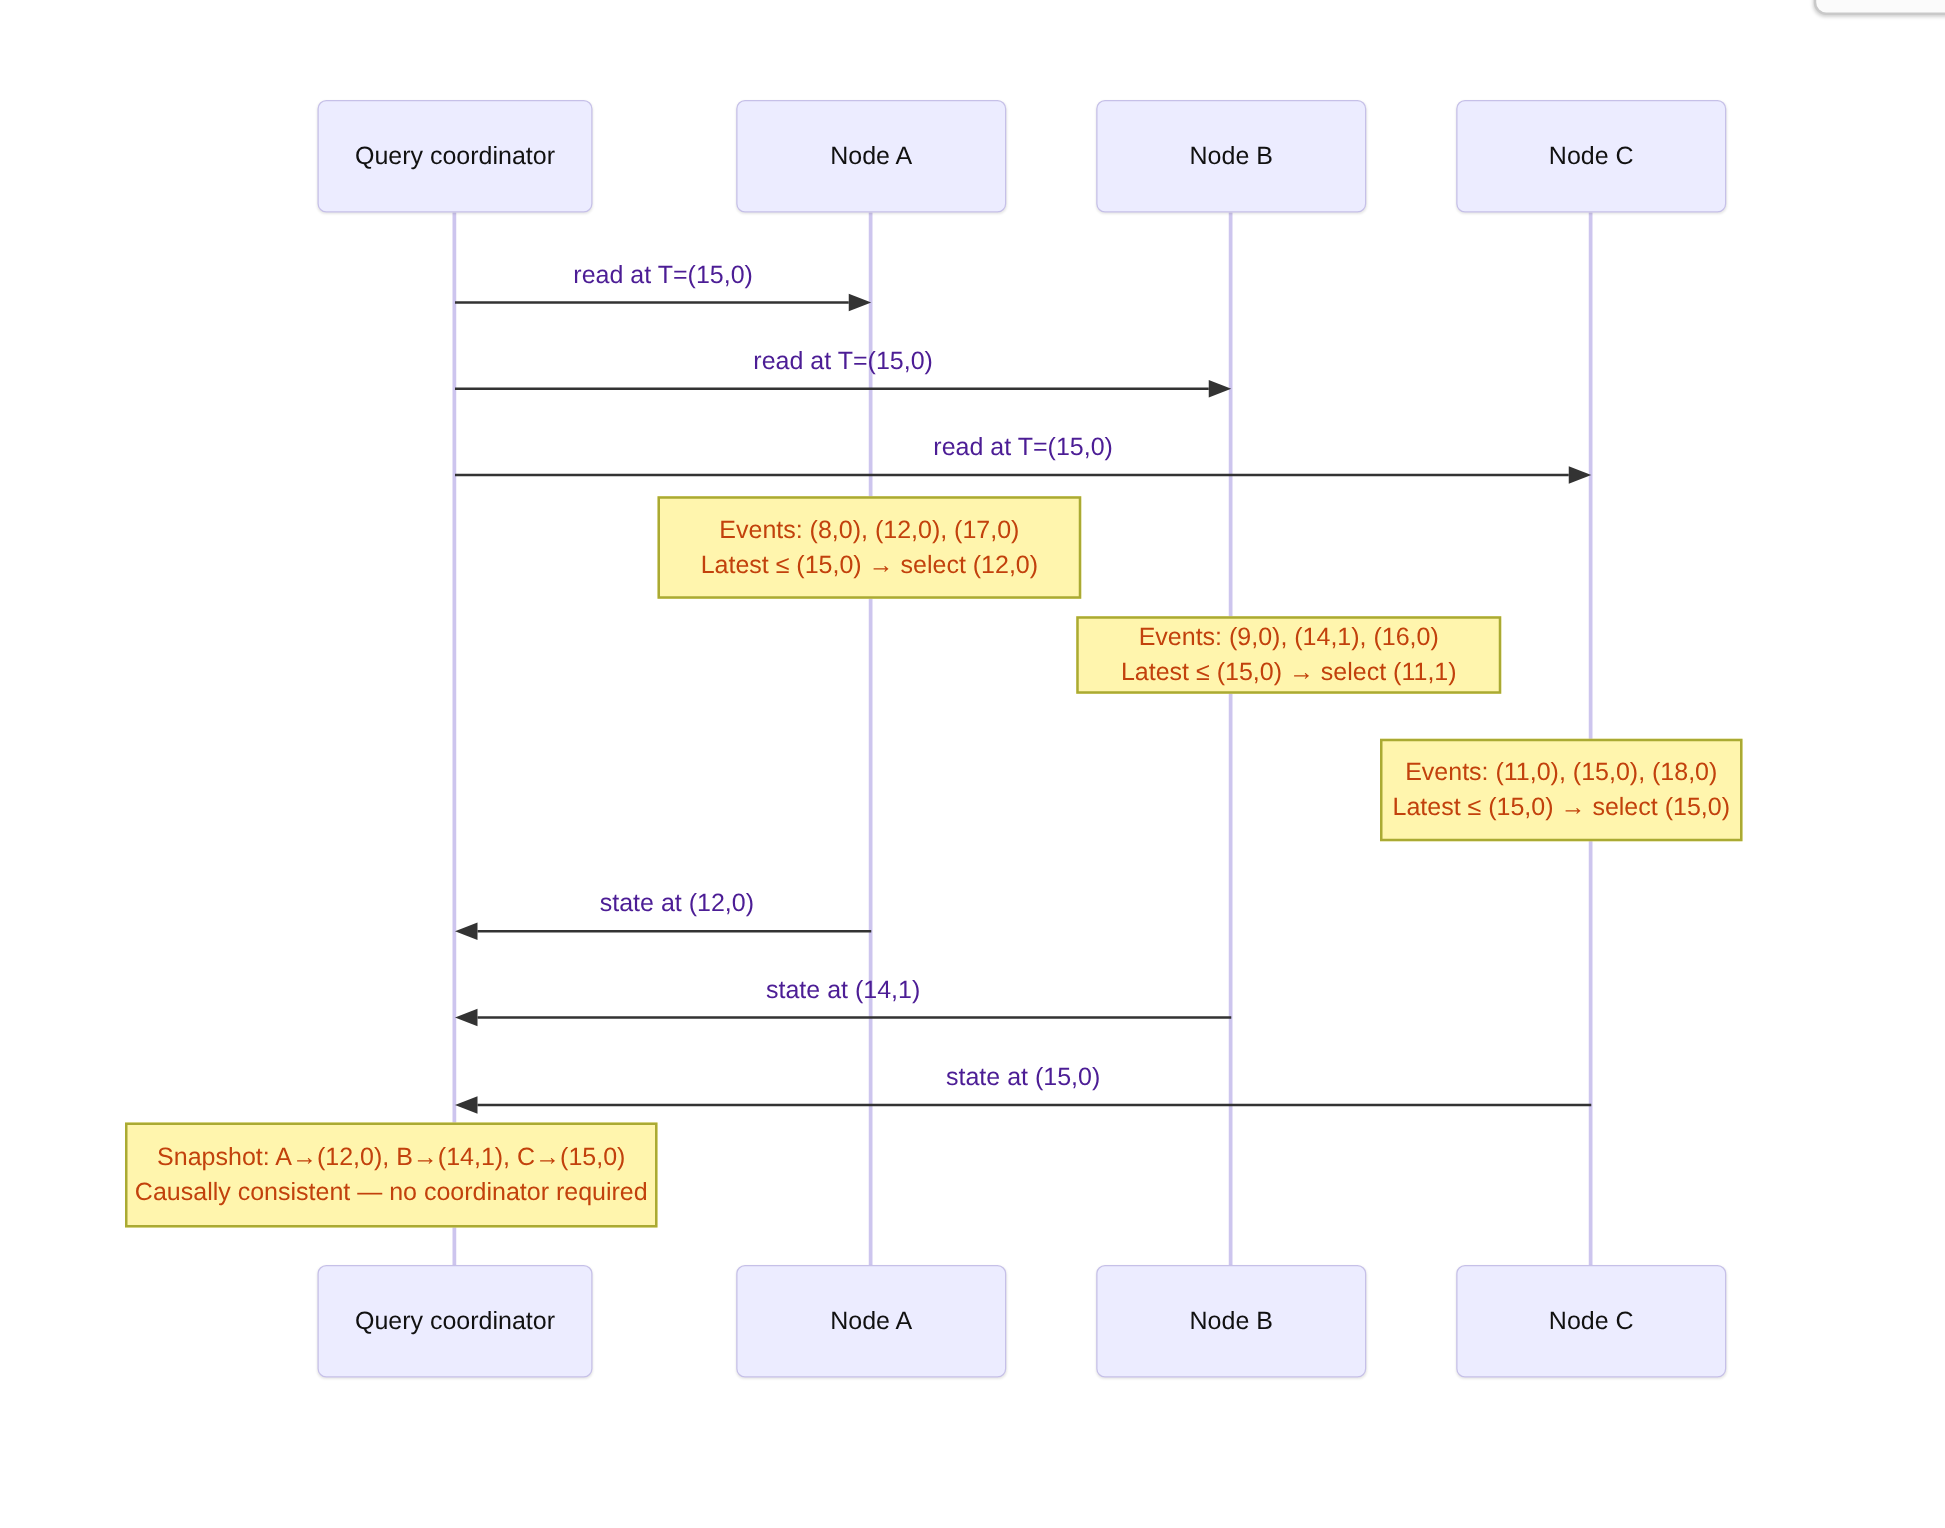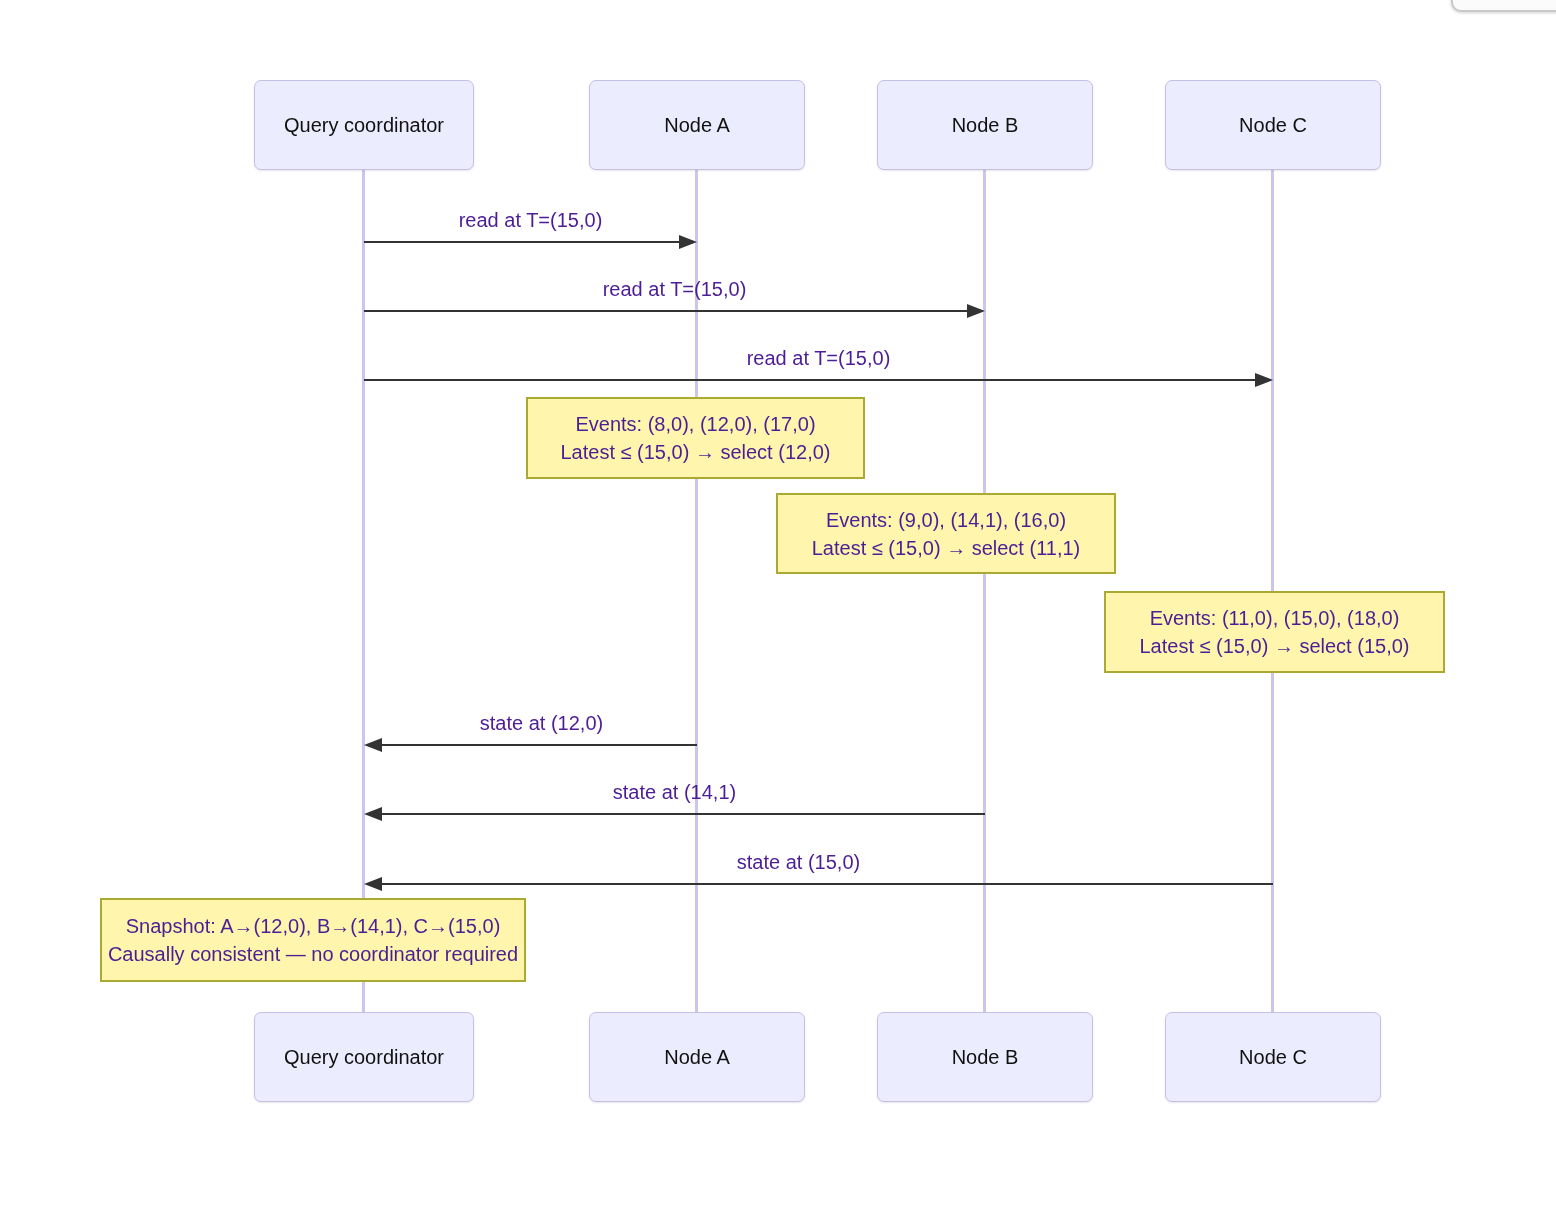--- a/index.html
+++ b/index.html
@@ -82,21 +82,21 @@
     position: absolute;
     background: #fff5ad;
     border: 2px solid #aaaa33;
     box-sizing: border-box;
     display: flex;
     flex-direction: column;
     align-items: center;
     justify-content: center;
     font-size: 20px;
     line-height: 28px;
-    color: #4c1d95;
+    color: #c2410c;
     text-align: center;
     white-space: nowrap;
   }
 </style>
 </head>
 <body>
 
 <div class="canvas">
 
   <div class="panel-edge"></div>
@@ -129,39 +129,39 @@
 
   <div class="msg-label" style="left:332px; top:344px; width:909px">read at T=(15,0)</div>
   <div class="msg-line" style="left:332px; top:379px; width:891px"></div>
   <div class="head-r" style="left:1223px; top:373px"></div>
 
   <div class="note" style="left:494px; top:397px; width:339px; height:82px">
     <div>Events: (8,0), (12,0), (17,0)</div>
     <div>Latest ≤ (15,0) → select (12,0)</div>
   </div>
 
-  <div class="note" style="left:744px; top:493px; width:340px; height:81px">
+  <div class="note" style="left:829px; top:493px; width:340px; height:62px">
     <div>Events: (9,0), (14,1), (16,0)</div>
     <div>Latest ≤ (15,0) → select (11,1)</div>
   </div>
 
-  <div class="note" style="left:1072px; top:591px; width:341px; height:82px">
+  <div class="note" style="left:1072px; top:591px; width:290px; height:82px">
     <div>Events: (11,0), (15,0), (18,0)</div>
     <div>Latest ≤ (15,0) → select (15,0)</div>
   </div>
 
   <div class="msg-label" style="left:343px; top:709px; width:333px">state at (12,0)</div>
   <div class="msg-line" style="left:350px; top:744px; width:315px"></div>
   <div class="head-l" style="left:332px; top:738px"></div>
 
   <div class="msg-label" style="left:332px; top:778px; width:621px">state at (14,1)</div>
   <div class="msg-line" style="left:350px; top:813px; width:603px"></div>
   <div class="head-l" style="left:332px; top:807px"></div>
 
-  <div class="msg-label" style="left:312px; top:848px; width:909px">state at (15,0)</div>
+  <div class="msg-label" style="left:332px; top:848px; width:909px">state at (15,0)</div>
   <div class="msg-line" style="left:350px; top:883px; width:891px"></div>
   <div class="head-l" style="left:332px; top:877px"></div>
 
   <div class="note" style="left:68px; top:898px; width:426px; height:84px">
     <div>Snapshot: A→(12,0), B→(14,1), C→(15,0)</div>
     <div>Causally consistent — no coordinator required</div>
   </div>
 
   <div class="actor" style="left:222px; top:1012px; width:220px">
     <span>Query coordinator</span>

